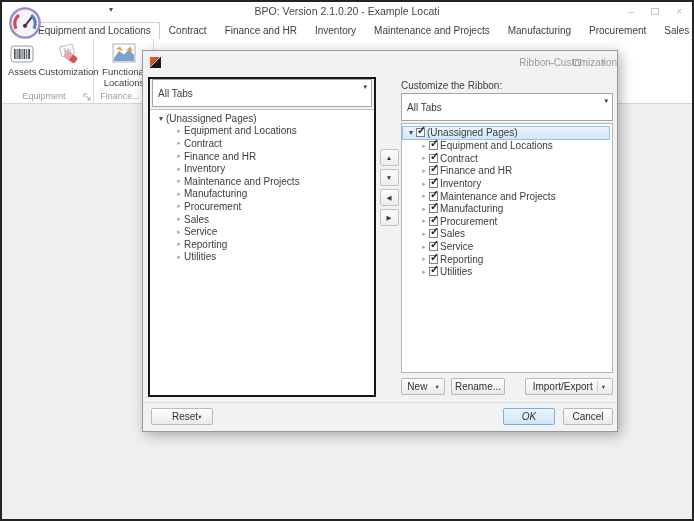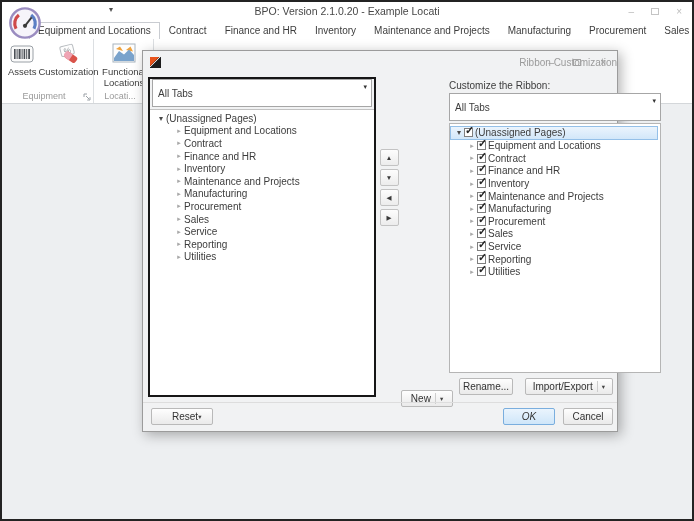--- a/index.html
+++ b/index.html
@@ -62,21 +62,21 @@
   .combo .arrow { position:absolute; right:4px; top:3px; font-size:7px; color:#333; }
   .tree { flex:1; background:#fff; border-top:1px solid #c2c2c2; overflow:hidden; padding-top:2px; }
 
   .trow { height:12.6px; display:flex; align-items:center; white-space:nowrap; }
   .trow .arrow { width:10px; text-align:center; font-size:7px; color:#a8a8a8; flex-shrink:0; }
   .trow .arrow.exp { font-size:8px; color:#4a4a4a; }
   .trow.root { padding-left:6px; }
   .trow.child { padding-left:24px; }
 
   .customize-panel { position:absolute; left:258px; top:26px; width:212px; height:296px;
-                     display:flex; flex-direction:column;margin-left:48px; }
+                     display:flex; flex-direction:column; }
   .customize-panel .combo { margin:0 0 0; }
   .tree2 { flex:1; background:#fff; border:1px solid #b5b5b5; margin-top:2px;
            overflow:hidden; padding-top:2px; }
   .trow2 { height:12.6px; display:flex; align-items:center; white-space:nowrap; }
   .trow2 .arrow { width:10px; text-align:center; font-size:7px; color:#a8a8a8; flex-shrink:0; }
   .trow2 .arrow.exp { font-size:8px; color:#4a4a4a; }
   .trow2.root { padding-left:3px; }
   .trow2.child { padding-left:17px; }
   .trow2.sel { background:linear-gradient(#ebf4fd,#d2e7f9); border:1px solid #94c0e8;
                height:13.5px; margin-right:2px; }
@@ -204,21 +204,21 @@
               <rect x="1" y="1" width="22" height="18" fill="#fdfdfd" stroke="#a8b4be"></rect>
               <path d="M4 6 L8 3.5 L11 8 Z" fill="#f0a23c"></path>
               <path d="M14 7 L18.5 3.5 L21 8.5 Z" fill="#f0a23c"></path>
               <path d="M2 15 L7 8 L12 11.5 L17 6.5 L22 12 L22 18 L2 18 Z" fill="#7aa3cc"></path>
             </svg>
           </span>
           <span>Functional Locations</span>
         </div>
       </div>
       <div class="rgroup-caption">
-        <span>Locati...</span>
+        <span>Finance...</span>
         <span class="launcher">
           <svg viewBox="0 0 8 8" width="8" height="8">
             <path d="M1 1 h3 M1 1 v3 M3 3 l3.2 3.2 M7 4.2 v2.8 h-2.8" stroke="#9aa0a6" stroke-width="1" fill="none"></path>
           </svg>
         </span>
       </div>
     </div>
     <div class="ribbon-rest"></div>
   </div>
 
@@ -428,21 +428,21 @@
               <span class="cb">
                 <span class="tick">✓</span>
               </span>
               <span>Utilities</span>
             </div>
           </div>
       </div>
     </div>
 
     <div class="right-buttons">
-      <div class="btn split" style="width:52px;margin-top:12px;">
+      <div class="btn split" style="width:44px;">
         <span>New</span>
         <span class="divider"></span>
         <span class="darrow">▾</span>
       </div>
       <div class="btn" style="width:54px;">
         <span>Rename...</span>
       </div>
       <div class="btn split ie-btn">
         <span>Import/Export</span>
         <span class="divider"></span>

